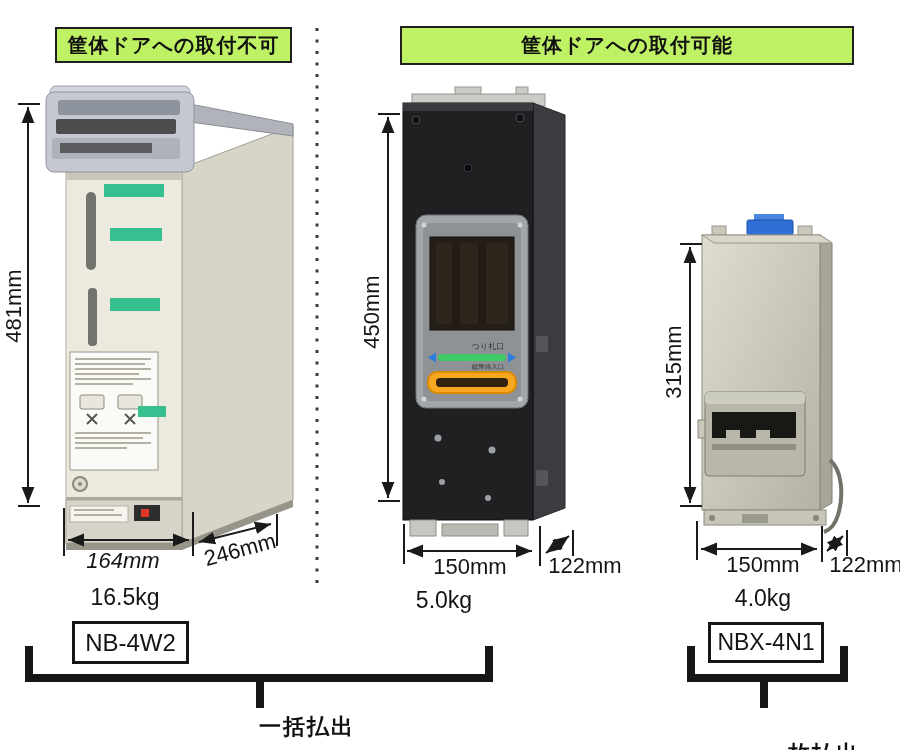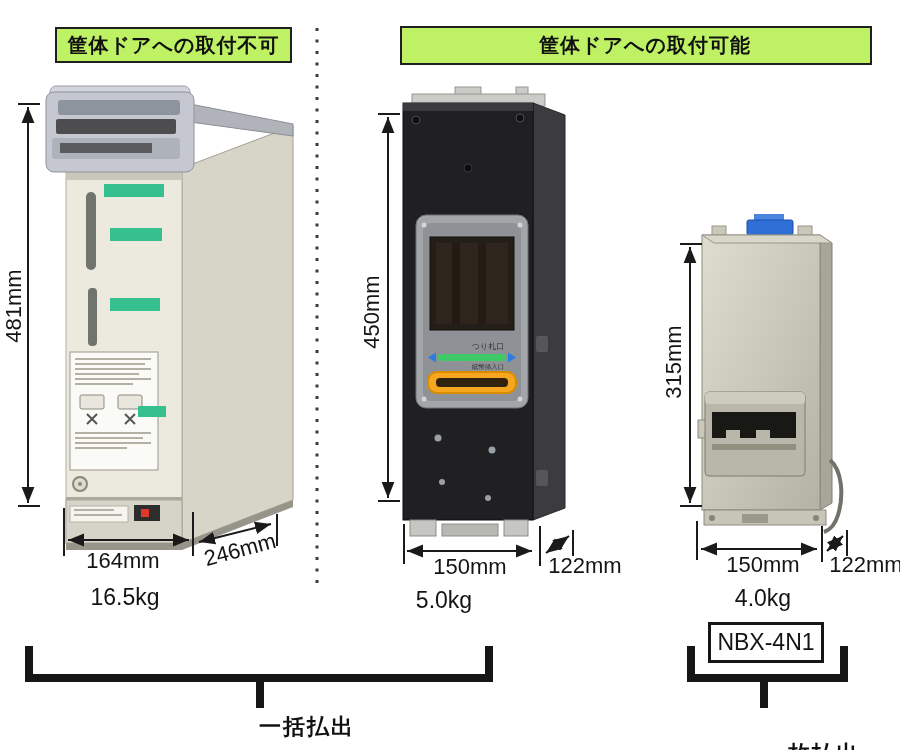--- a/index.html
+++ b/index.html
@@ -179,37 +179,38 @@
 
     <g stroke="#161616" stroke-width="8" fill="none">
       <path d="M29,646 L29,678 L489,678 L489,646"></path>
       <line x1="260" y1="678" x2="260" y2="708"></line>
       <path d="M691,646 L691,678 L844,678 L844,646"></path>
       <line x1="764" y1="678" x2="764" y2="708"></line>
     </g>
   </svg>
 
   <div class="header-box" style="left:55px;top:27px;width:233px;height:32px;">筐体ドアへの取付不可</div>
-  <div class="header-box" style="left:400px;top:26px;width:450px;height:35px;padding-left:18px;">筐体ドアへの取付可能</div>
+  <div class="header-box" style="left:400px;top:26px;width:450px;height:35px;">筐体ドアへの取付可能</div>
 
   <div class="dim v" style="left:14px;top:306px;">481mm</div>
   <div class="dim v" style="left:372px;top:312px;">450mm</div>
   <div class="dim v" style="left:674px;top:362px;">315mm</div>
 
-  <div class="dim" style="left:123px;top:561px;">164mm</div>
+  <div class="dim" style="left:123px;top:561px;font-style:italic;">164mm</div>
   <div class="dim t" style="left:240px;top:550px;">246mm</div>
   <div class="dim" style="left:470px;top:567px;">150mm</div>
   <div class="dim" style="left:585px;top:566px;">122mm</div>
   <div class="dim" style="left:763px;top:565px;">150mm</div>
   <div class="dim" style="left:866px;top:565px;">122mm</div>
 
   <div class="weight" style="left:125px;top:597px;">16.5kg</div>
   <div class="weight" style="left:444px;top:600px;">5.0kg</div>
   <div class="weight" style="left:763px;top:598px;">4.0kg</div>
 
+  <div class="model" style="left:72px;top:621px;width:111px;height:37px;">NB-4W2</div>
   <div class="model" style="left:708px;top:622px;width:110px;height:35px;font-size:23px;">NBX-4N1</div>
 
   <div class="group-label" style="left:259px;top:727px;">一括払出</div>
   <div class="group-label" style="left:764px;top:754px;">一枚払出</div>
 
   <div class="face-label" style="left:472px;top:346px;font-size:8px;">つり札口</div>
   <div class="face-label" style="left:472px;top:367px;font-size:6.5px;">紙幣挿入口</div>
 
 </div>
 

